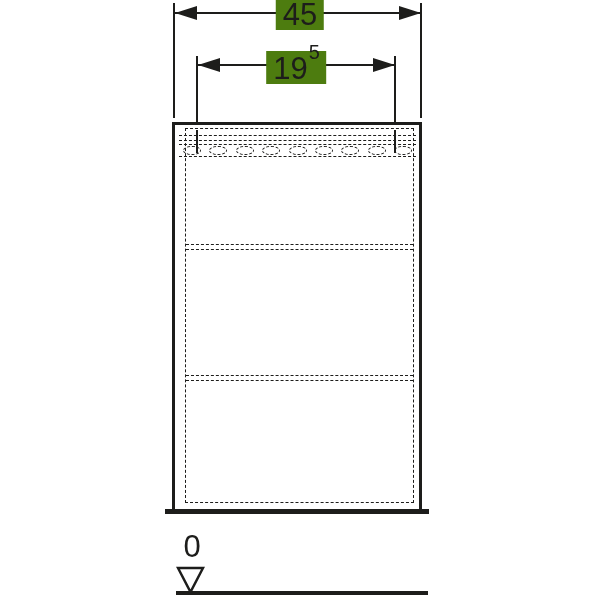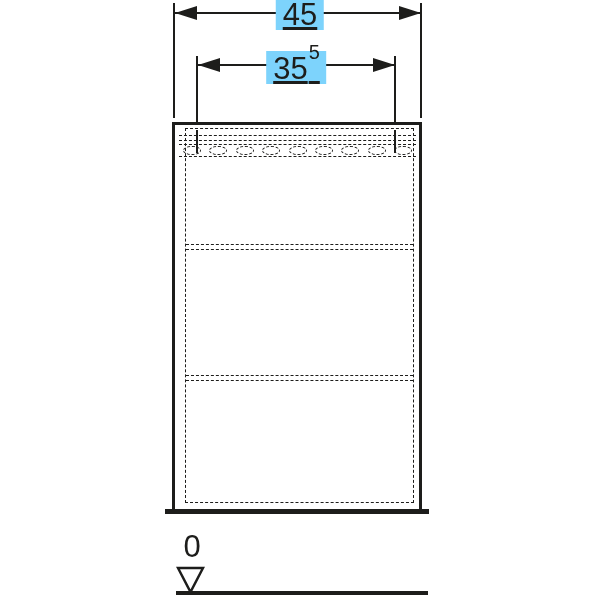--- a/index.html
+++ b/index.html
@@ -7,22 +7,22 @@
     position:relative; width:600px; height:600px; background:#ffffff;
     font-family:"Liberation Sans", sans-serif; color:#1d1d1b; overflow:hidden;
   }
   .abs { position:absolute; }
   .solid-v { background:#1d1d1b; width:2px; }
   .solid-h { background:#1d1d1b; height:2px; }
   .arrow { width:0; height:0; }
   .arrow-left  { border-top:7px solid transparent; border-bottom:7px solid transparent; border-right:22px solid #1d1d1b; }
   .arrow-right { border-top:7px solid transparent; border-bottom:7px solid transparent; border-left:22px solid #1d1d1b; }
   .dim-label {
-    font-size:31px; line-height:1; background:#7dd3fc; padding:0 7px;
-    transform:translateX(-50%); white-space:nowrap;text-decoration:underline;
+    font-size:31px; line-height:1; background:#4d7c0f; padding:0 7px;
+    transform:translateX(-50%); white-space:nowrap;
   }
   .dim-label sup { font-size:20px; line-height:1; position:relative; top:-9px; left:1px; }
   .outer-box {
     left:172px; top:122px; width:250px; height:390px;
     border:3px solid #1d1d1b; box-sizing:border-box; background:#ffffff;
   }
   .inner-dashed {
     left:185px; top:128px; width:229px; height:375px;
     border:1.6px dashed #1d1d1b; box-sizing:border-box;
   }
@@ -59,21 +59,21 @@
   <div class="abs dim-label" style="left:300px; top:-1px;">
     <span>45</span>
   </div>
 
   <div class="abs solid-v" style="left:196px; top:56px; height:97px;"></div>
   <div class="abs solid-v" style="left:394px; top:56px; height:97px;"></div>
   <div class="abs solid-h" style="left:198px; top:64px; width:197px;"></div>
   <div class="abs arrow arrow-left" style="left:198px; top:58px;"></div>
   <div class="abs arrow arrow-right" style="left:373px; top:58px;"></div>
   <div class="abs dim-label" style="left:296px; top:51px;">
-    <span>35</span><sup>5</sup>
+    <span>19</span><sup>5</sup>
   </div>
 
   <div class="abs outer-box"></div>
   <div class="abs inner-dashed"></div>
   <div class="abs rail-line" style="top:135px;"></div>
   <div class="abs rail-line" style="top:140px;"></div>
   <div class="abs band" id="perforation-band">
       <div class="oval"></div>
       <div class="oval"></div>
       <div class="oval"></div>

